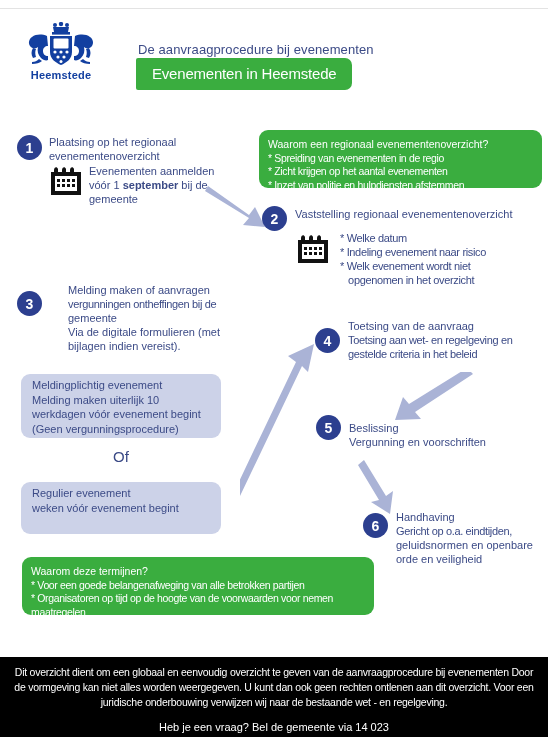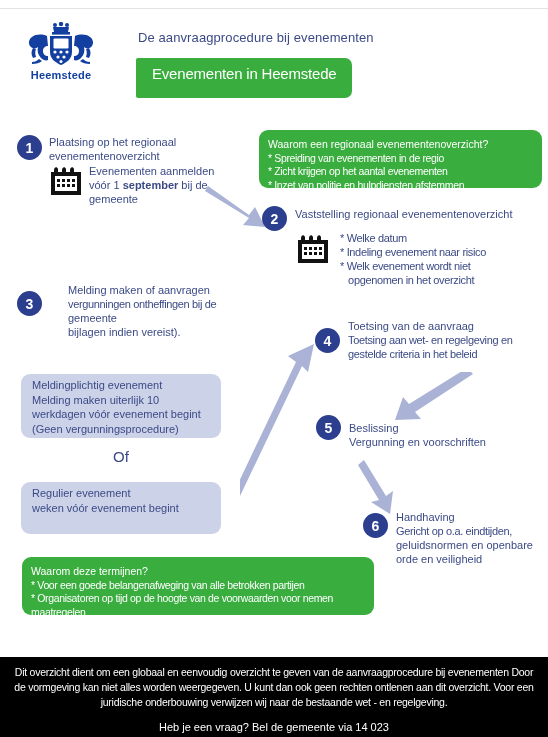--- a/index.html
+++ b/index.html
@@ -14,28 +14,28 @@
   .sheet{position:relative;width:548px;height:737px;}
 
   .topline{position:absolute;left:0;top:8px;width:548px;height:1px;background:#e3e3e3;}
 
   
   .logo{position:absolute;left:14px;top:22px;width:94px;height:62px;text-align:center;}
   .logo svg{display:block;margin:0 auto;}
   .logo-label{font-size:11px;font-weight:bold;color:#123fa0;letter-spacing:.2px;margin-top:1px;}
 
   .head-title{
-    position:absolute;left:138px;top:30px;
+    position:absolute;left:138px;top:42px;
     font-size:13px;color:#3b4a86;letter-spacing:.1px;
   }
   .head-band{
     position:absolute;left:136px;top:58px;
     background:#3aad3f;color:#ffffff;
     font-size:15px;
-    padding:7px 16px 16px 16px;
+    padding:7px 16px 8px 16px;
     border-radius:2px 7px 7px 2px;
     letter-spacing:-.2px;
   }
 
   
   .num{
     position:absolute;
     width:25px;height:25px;border-radius:50%;
     background:#2c3f8f;color:#fff;
     font-size:14px;font-weight:bold;
@@ -202,20 +202,21 @@
     <div>* Indeling evenement naar risico</div>
     <div>* Welk evenement wordt niet</div>
     <div style="white-space:pre;">   opgenomen in het overzicht</div>
   </div>
 
   <div class="num" style="left:17px;top:291px;">3</div>
   <div class="txt" style="left:68px;top:284px;width:180px;">
     <div>Melding maken of aanvragen</div>
     <div class="tight">vergunningen ontheffingen bij de</div>
     <div>gemeente</div>
+    <div>Via de digitale formulieren (met</div>
     <div>bijlagen indien vereist).</div>
   </div>
 
   <div class="num" style="left:315px;top:328px;">4</div>
   <div class="txt" style="left:348px;top:320px;width:200px;">
     <div>Toetsing van de aanvraag</div>
     <div class="tight">Toetsing aan wet- en regelgeving en</div>
     <div class="tight">gestelde criteria in het beleid</div>
   </div>
 

